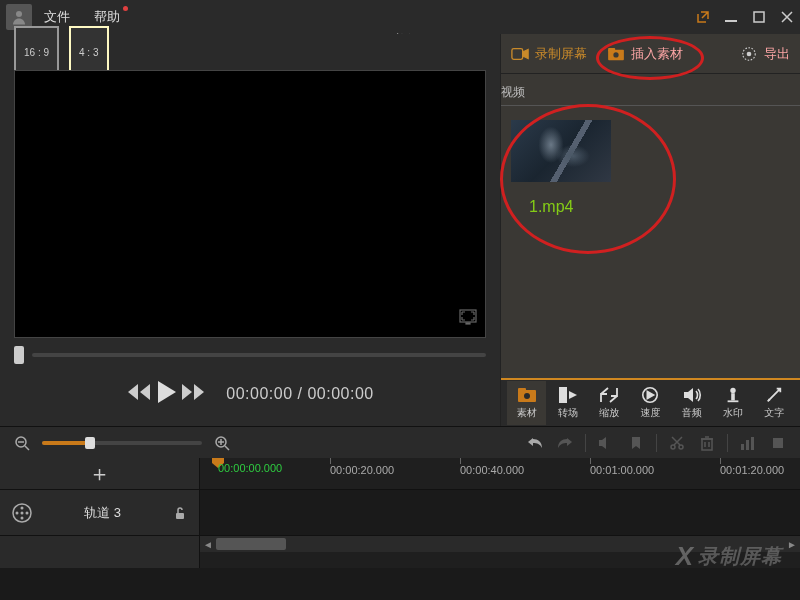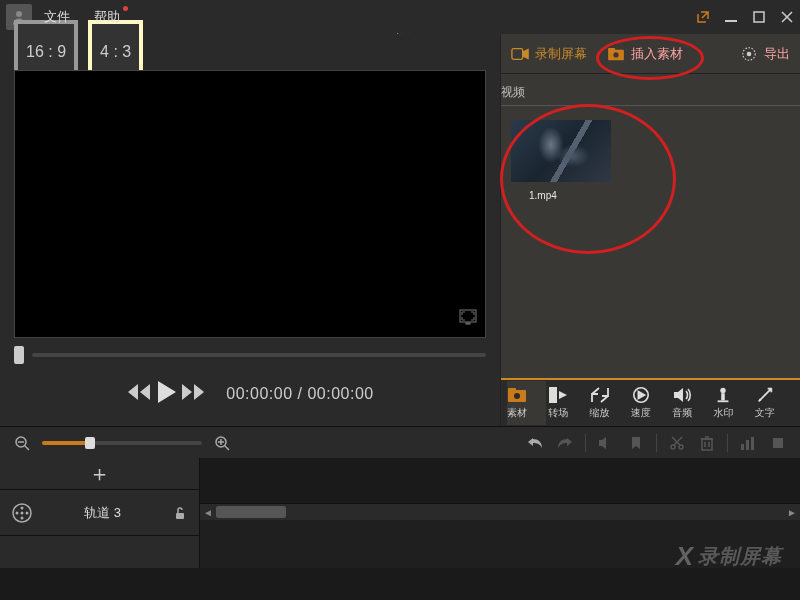--- a/index.html
+++ b/index.html
@@ -13,21 +13,21 @@
   .app-title { flex:1; text-align:center; color:#ccc; font-size:14px;margin-top:48px; }
   .win-btns { display:flex; gap:14px; align-items:center; }
   .win-btn { width:14px; height:14px; color:#ccc; cursor:pointer; display:flex;align-items:center;justify-content:center; }
   
   
   .main-row { display:flex; height: 392px; }
   
   
   .preview-pane { width: 500px; background:#2a2a2a; display:flex; flex-direction:column; }
   .aspect-row { height:36px; display:flex; align-items:center; padding:0 14px; gap:10px; }
-  .aspect-btn { border:4px solid #fef9c3; color:#ccc; font-size:16px; padding:19px 8px; background:#333; cursor:pointer; }
+  .aspect-btn { border:2px solid #fef9c3; color:#ccc; font-size:10px; padding:19px 8px; background:#333; cursor:pointer; }
   .aspect-btn.active { border-color:#999; }
   .video-frame { margin:0 14px; height:268px; background:#000; border:1px solid #444; position:relative; }
   .fs-icon { position:absolute; right:8px; bottom:8px; color:#555; }
   .scrub-row { padding:8px 14px 0; display:flex; align-items:center; gap:8px; }
   .scrub-handle { width:10px; height:18px; background:#ccc; border-radius:2px; }
   .scrub-track { flex:1; height:4px; background:#444; border-radius:2px; }
   .play-row { height:60px; display:flex; align-items:center; justify-content:center; color:#ccc; }
   .play-btn { cursor:pointer; color:#ddd; }
   .time-text { margin-left:20px; font-size:16px; color:#ccc; letter-spacing:0.5px; }
   
@@ -38,24 +38,24 @@
   .side-tab.rec { color:#c98a2a; }
   .side-tab .t-icon { width:18px; height:14px; }
   .side-body { flex:1; padding:10px 0; overflow:hidden; position:relative; }
   .section-label { color:#bbb; font-size:12px; margin-bottom:4px; }
   .section-rule { height:1px; background:#555; margin-bottom:14px; }
   .media-thumb { width:100px; height:62px; background:linear-gradient(135deg,#2b3a4a 0%,#1a2530 50%,#303844 100%); margin-left:10px; position:relative; overflow:hidden; }
   .media-thumb::before{content:"";position:absolute;inset:0;background:
     radial-gradient(ellipse 18px 26px at 40% 40%,#6a7886 0%,transparent 70%),
     radial-gradient(ellipse 24px 16px at 62% 58%,#4a5866 0%,transparent 70%),
     linear-gradient(120deg,transparent 55%,#556070 55%,#556070 60%,transparent 60%);}
-  .media-name { font-size:10px; color:#e5e5e5; margin-top:8px; margin-left:28px; }
+  .media-name { font-size:16px; color:#84cc16; margin-top:16px; margin-left:28px; }
   
   .tool-strip { height:48px; background:#2a2a2a; display:flex; align-items:center; padding:0 6px; gap:2px; border-top:2px solid #d08820; }
-  .tool-btn { width:40px; height:44px; display:flex; flex-direction:column; justify-content:center; gap:2px; font-size:10px; color:#ccc; cursor:pointer; }
+  .tool-btn { width:40px; height:44px; display:flex; flex-direction:column; align-items:center; justify-content:center; gap:2px; font-size:10px; color:#ccc; cursor:pointer; }
   .tool-btn.active { background:#3a3834; }
   .tool-btn svg { width:20px; height:18px; }
   
   
   .tl-controls { height:32px; background:#2a2a2a; display:flex; align-items:center; padding:0 12px; gap:10px; border-top:1px solid #111; }
   .tl-spacer { flex:1; }
   .zoom-slider { width:160px; height:4px; background:#444; border-radius:2px; position:relative; }
   .zoom-slider::before { content:""; position:absolute; left:0; width:30%; height:100%; background:#c97a1a; border-radius:2px; }
   .zoom-knob { position:absolute; left:30%; top:-4px; width:10px; height:12px; background:#ddd; border-radius:2px; transform:translateX(-50%); }
   .tl-icon { color:#888; cursor:pointer; width:20px; display:flex; justify-content:center; }
@@ -327,20 +327,30 @@
           <circle cx="10" cy="10" r="1.5"></circle>
         </svg>
       <span class="track-name">轨道 3</span>
       <svg width="14" height="14" viewBox="0 0 14 14" fill="#aaa">
           <rect x="3" y="7" width="8" height="6" rx="1"></rect>
           <path d="M5 7V4a2 2 0 014 0" fill="none" stroke="#aaa" stroke-width="1.5"></path>
         </svg>
     </div>
   </div>
   <div class="tl-right">
+    <div class="ruler">
+      <svg class="playhead-marker" viewBox="0 0 12 10">
+          <path d="M0 0h12v5l-6 5-6-5z" fill="#c97a1a"></path>
+        </svg>
+      <span class="playhead-label">00:00:00.000</span>
+      <span class="ruler-tick" style="left:130px">00:00:20.000</span>
+      <span class="ruler-tick" style="left:260px">00:00:40.000</span>
+      <span class="ruler-tick" style="left:390px">00:01:00.000</span>
+      <span class="ruler-tick" style="left:520px">00:01:20.000</span>
+    </div>
     <div class="track-lane"></div>
     <div class="tl-scroll">
       <span class="tl-scroll-arrow" style="left:0">◄</span>
       <div class="tl-scroll-thumb" style="left:16px"></div>
       <span class="tl-scroll-arrow" style="right:0">►</span>
     </div>
   </div>
 </div>
 
 <div class="annot" style="left:596px; top:36px; width:108px; height:44px;"></div>

